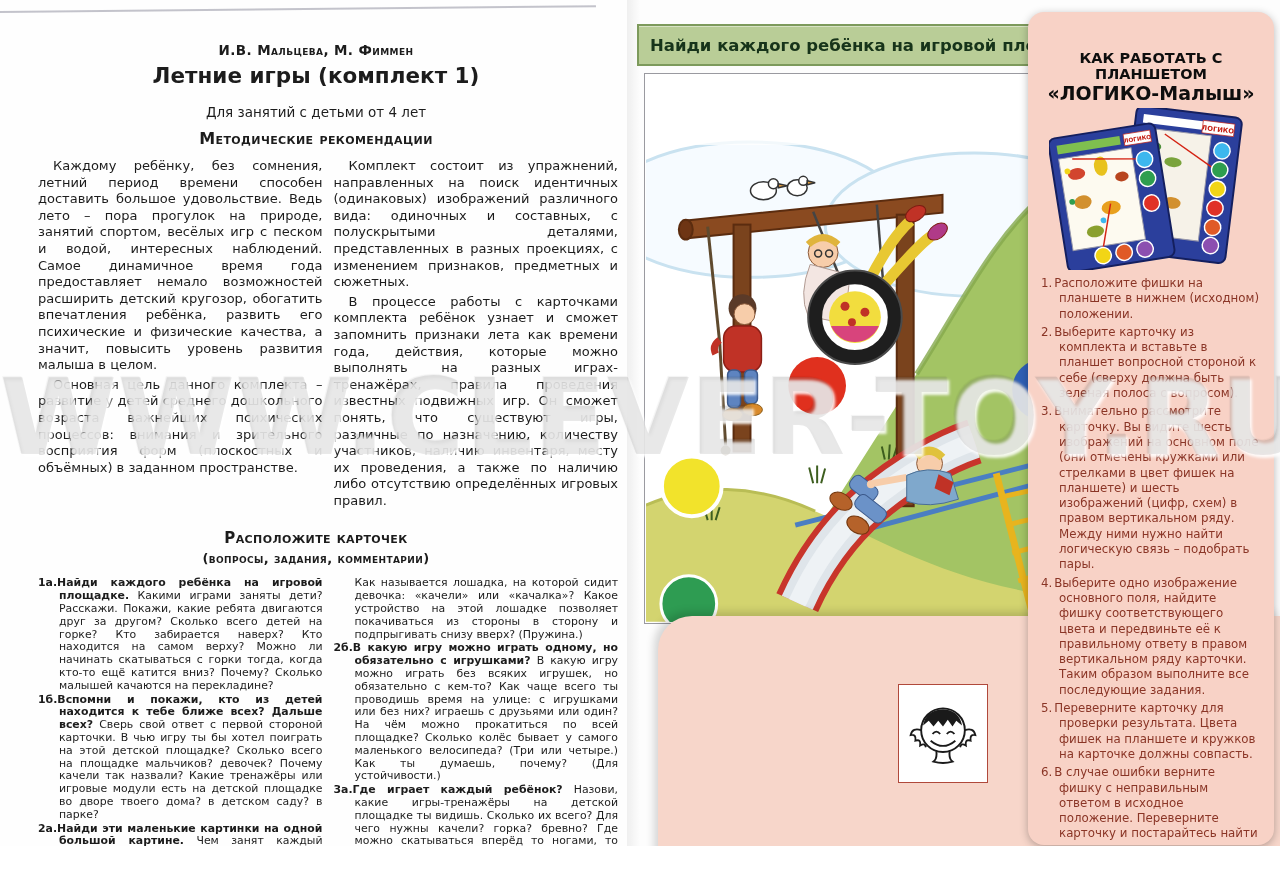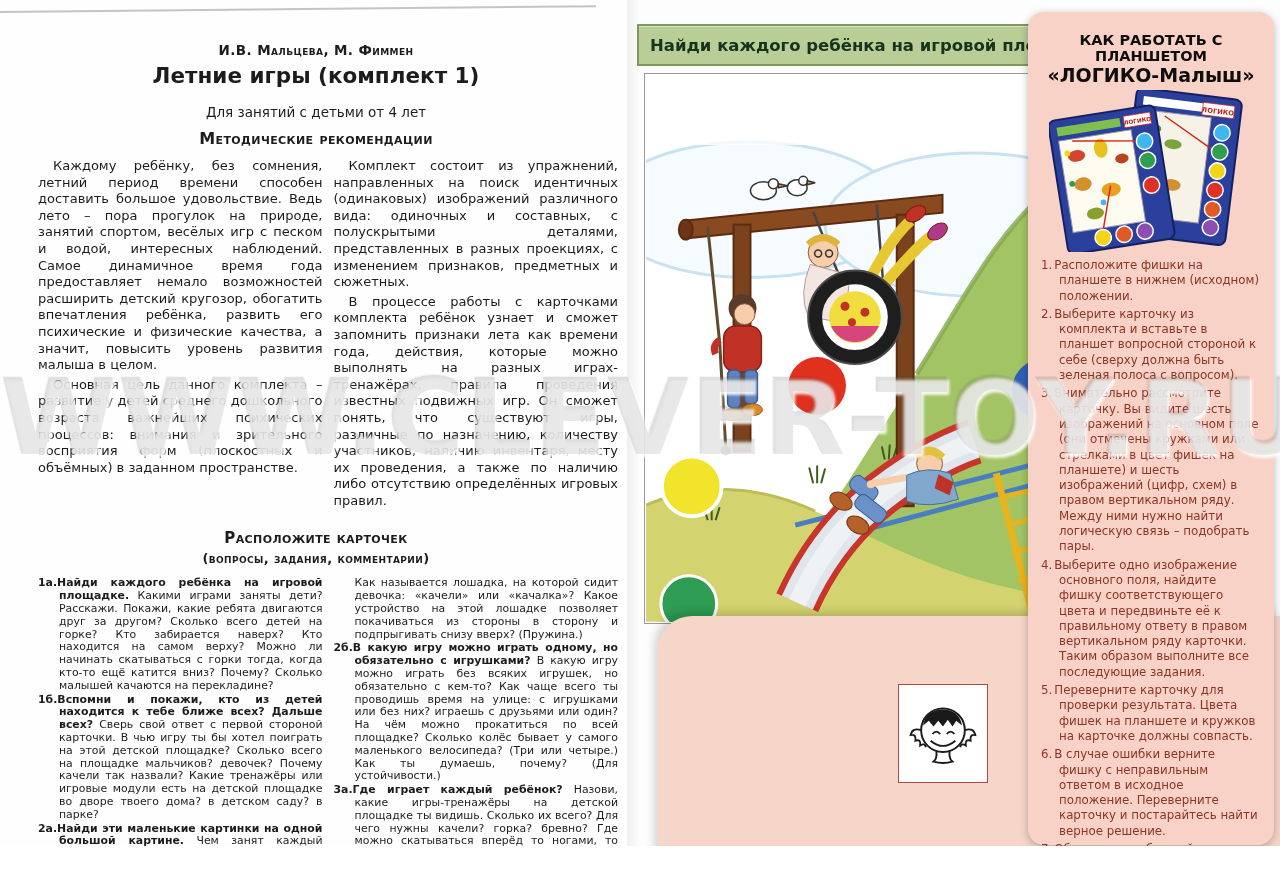--- a/index.html
+++ b/index.html
@@ -36,21 +36,21 @@
   .illustration{position:absolute;left:644px;top:73px;width:404px;height:551px;z-index:11;
           background:#fff;border:1px solid #9a9aa0;box-sizing:border-box;overflow:hidden;padding:1px;}
   .flap{position:absolute;left:658px;top:616px;width:622px;height:257px;z-index:20;
           background:var(--flap-bg);border-radius:34px 0 0 5px;
           box-shadow:-4px -4px 9px rgba(0,0,0,.16);}
   .face-box{position:absolute;left:240px;top:68px;width:88px;height:97px;background:#fff;
           border:1.5px solid #b0493b;display:flex;align-items:center;justify-content:center;}
   
   .panel{position:absolute;left:1028px;top:12px;width:246px;height:833px;z-index:30;
           background:var(--panel-bg);border-radius:16px;box-sizing:border-box;
-          padding:4px 13px 0;box-shadow:0 2px 9px rgba(0,0,0,.28);}
+          padding:22px 13px 0;box-shadow:0 2px 9px rgba(0,0,0,.28);}
   .panel-title1{margin-top:16px;text-align:center;font-weight:bold;font-size:14.5px;color:#0e0e0e;}
   .panel-title2{text-align:center;font-weight:bold;font-size:19px;color:#0e0e0e;margin-bottom:4px;}
   .tablets{height:162px;display:flex;justify-content:center;overflow:visible;}
   .instructions{margin-top:6px;color:var(--panel-text);font-size:11.8px;line-height:15.3px;}
   .ins{padding-left:18px;text-indent:-18px;margin-bottom:3px;}
   .inum{margin-right:2px;}
   
   .watermark{position:absolute;left:0;right:0;top:356px;z-index:60;pointer-events:none;
           font-size:106px;font-weight:bold;letter-spacing:1px;white-space:nowrap;text-align:center;
           color:rgba(125,125,125,.17);

